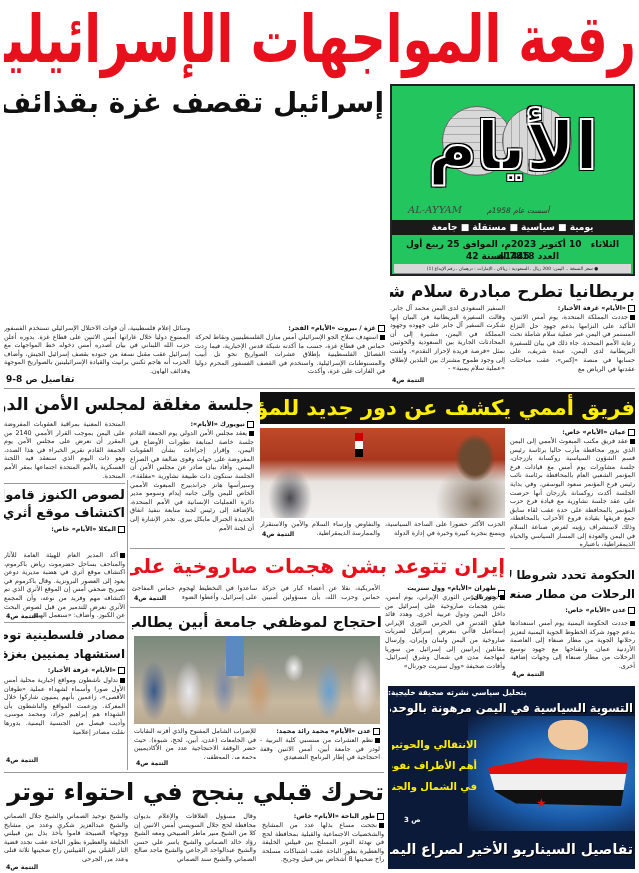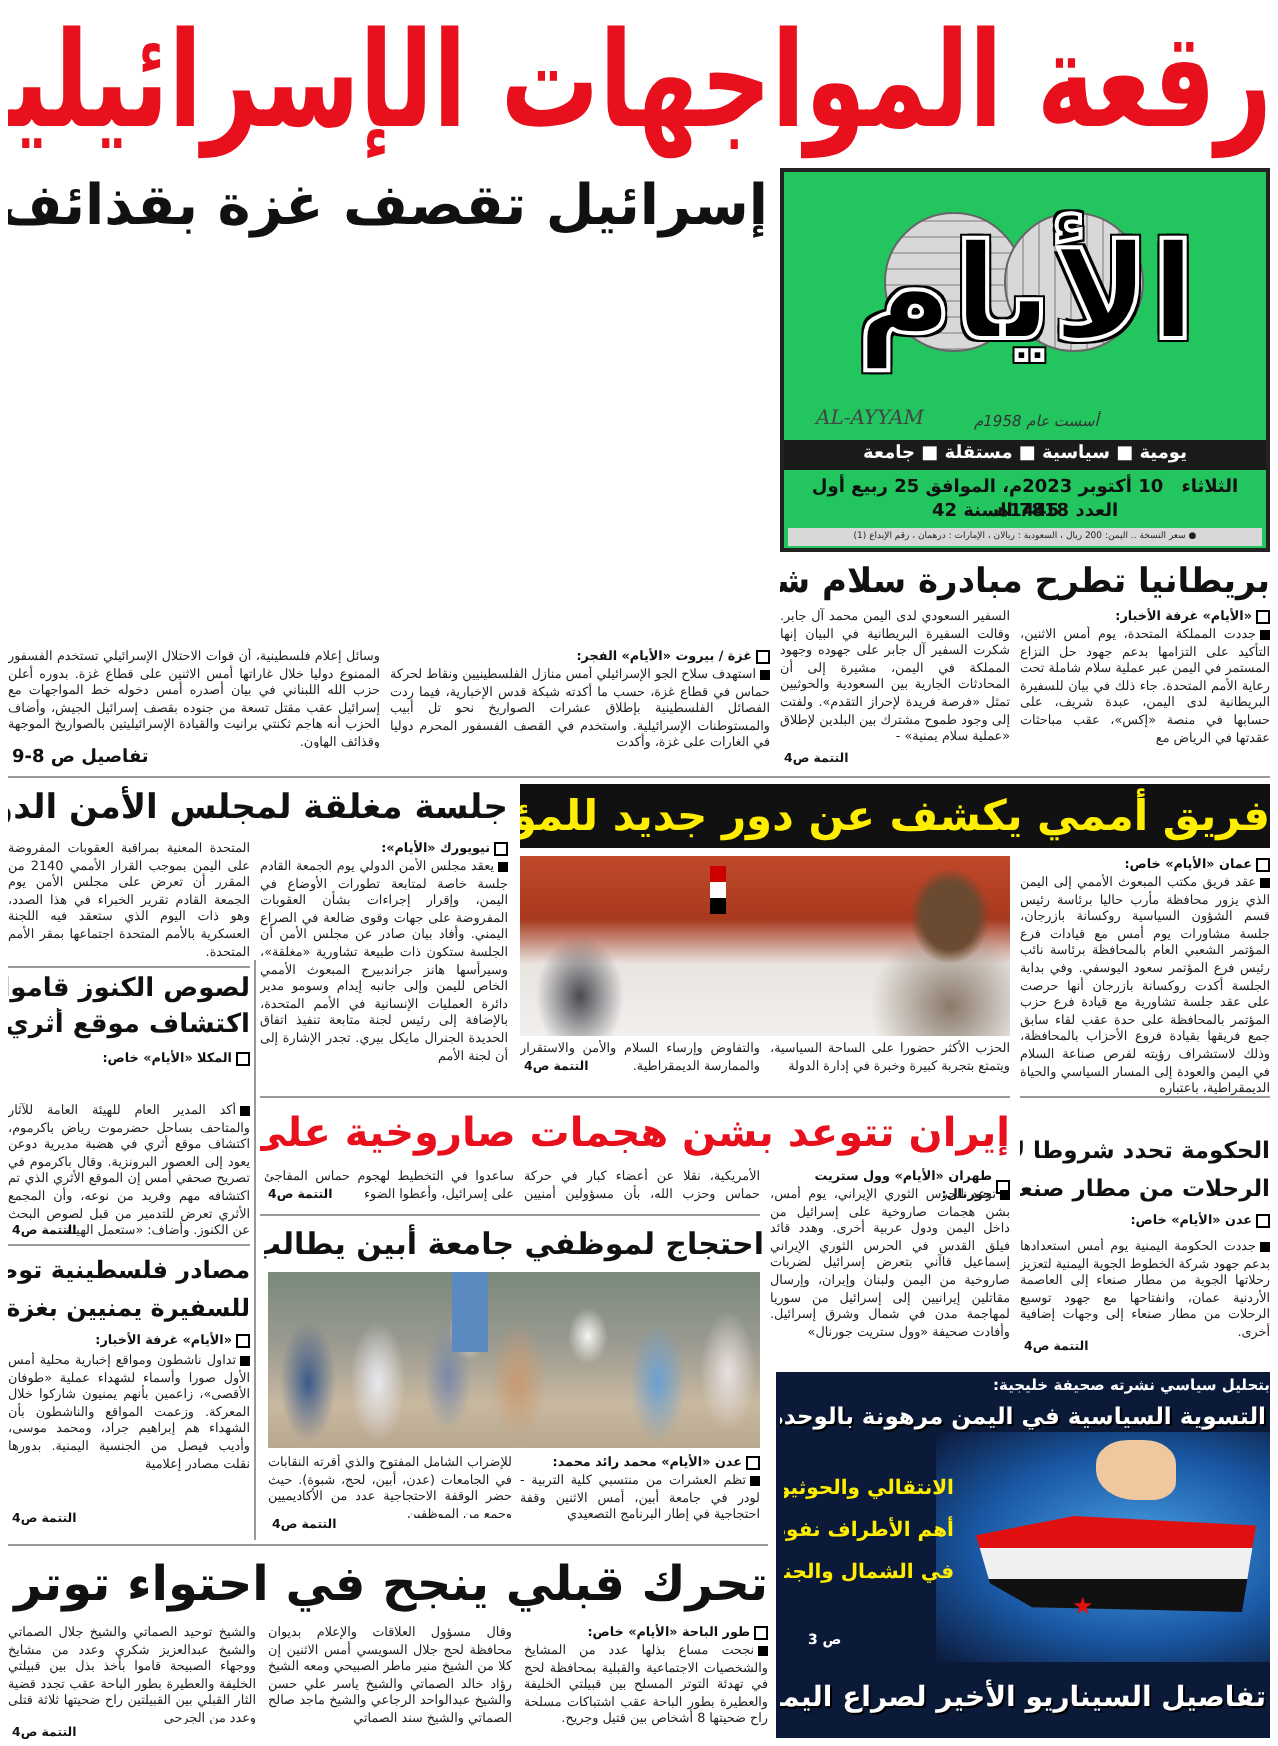--- a/index.html
+++ b/index.html
@@ -115,21 +115,21 @@
   <span class="box"></span>
     <span>المكلا «الأيام» خاص:</span>
 </div>
 <div class="col body-text" style="top:535px; left:4px; width:121px; height:82px;margin-top:16px;">
   <span class="sq"></span><span>أكد المدير العام للهيئة العامة للآثار والمتاحف بساحل حضرموت رياض باكرموم، اكتشاف موقع أثري في هضبة مديرية دوعن يعود إلى العصور البرونزية. وقال باكرموم في تصريح صحفي أمس إن الموقع الأثري الذي تم اكتشافه مهم وفريد من نوعه، وأن المجمع الأثري تعرض للتدمير من قبل لصوص البحث عن الكنوز. وأضاف: «ستعمل الهيئة</span>
 </div>
 <div class="col cont" style="top:612px; left:6px;">التتمة ص4</div>
 
 <div class="abs rule-h" style="top:622px; left:4px; width:121px;"></div>
 <div class="abs headline" style="top:626px; left:4px; width:121px; height:18px; font-size:12px; line-height:18px;">مصادر فلسطينية توضح حقيقة</div>
-<div class="abs headline" style="top:645px; left:4px; width:121px; height:18px; font-size:12px; line-height:18px;">للسفيرة يمنيين بغزة</div>
+<div class="abs headline" style="top:645px; left:4px; width:121px; height:18px; font-size:12px; line-height:18px;">استشهاد يمنيين بغزة</div>
 <div class="col byline" style="top:666px; left:4px; width:121px;">
   <span class="box"></span>
     <span>«الأيام» غرفة الأخبار:</span>
 </div>
 <div class="col body-text" style="top:676px; left:4px; width:121px; height:82px;">
   <span class="sq"></span><span>تداول ناشطون ومواقع إخبارية محلية أمس الأول صورا وأسماء لشهداء عملية «طوفان الأقصى»، زاعمين بأنهم يمنيون شاركوا خلال المعركة. وزعمت المواقع والناشطون بأن الشهداء هم إبراهيم جراد، ومحمد موسى، وأديب فيصل من الجنسية اليمنية. بدورها نقلت مصادر إعلامية</span>
 </div>
 <div class="col cont" style="top:756px; left:6px;">التتمة ص4</div>
 
 <div class="abs rule-h" style="top:548px; left:130px; width:375px;"></div>
@@ -176,21 +176,21 @@
   <span class="box"></span>
     <span>عدن «الأيام» محمد رائد محمد:</span>
 </div>
 <div class="col body-text" style="top:736px; left:260px; width:120px; height:30px;">
   <span class="sq"></span><span>تظم العشرات من منتسبي كلية التربية - لودر في جامعة أبين، أمس الاثنين وقفة احتجاجية في إطار البرنامج التصعيدي</span>
 </div>
 <div class="col body-text" style="top:727px; left:134px; width:122px; height:32px;">للإضراب الشامل المفتوح والذي أقرته النقابات في الجامعات (عدن، أبين، لحج، شبوة). حيث حضر الوقفة الاحتجاجية عدد من الأكاديميين وجمع من الموظفين</div>
 <div class="col cont" style="top:759px; left:136px;">التتمة ص4</div>
 
 <div class="abs" style="top:686px; left:388px; width:247px; height:183px; background:#0c1a3a; overflow:hidden;">
-  <div class="abs" style="top:2px; left:0; width:247px; text-align:right; color:#fff; font-size:7.5px; font-weight:bold;">بتحليل سياسي نشرته صحيفة خليجية:</div>
+  <div class="abs" style="top:2px; left:0; width:247px; text-align:left; color:#fff; font-size:7.5px; font-weight:bold;">بتحليل سياسي نشرته صحيفة خليجية:</div>
   <div class="abs" style="top:30px; left:80px; width:167px; height:115px; background:radial-gradient(ellipse at 60% 50%, #4aa0e0 0%, #1a5aa8 55%, #0c1a3a 100%);"></div>
   <div class="abs" style="top:72px; left:100px; width:140px; height:48px; background:linear-gradient(180deg, #e01010 0 33%, #f0f0f0 33% 66%, #111 66% 100%); clip-path: polygon(0 20%, 35% 0, 100% 10%, 95% 100%, 20% 95%, 5% 70%);"></div>
   <div class="abs" style="top:34px; left:160px; width:40px; height:30px; background:#f0c8a0; border-radius:40% 40% 30% 50%;"></div>
   <div class="abs" style="top:110px; left:148px; color:#e01010; font-size:12px;">★</div>
   <div class="abs headline" style="top:12px; left:2px; width:243px; height:20px; color:#fff; font-size:11.5px; line-height:20px; text-shadow:1px 1px 0 #000;">التسوية السياسية في اليمن مرهونة بالوحدة أو الانفصال</div>
   <div class="abs" style="top:48px; left:4px; width:85px; text-align:center;">
     <div class="headline" style="color:#ffee00; font-size:10px; line-height:21px;">الانتقالي والحوثيون</div>
     <div class="headline" style="color:#ffee00; font-size:10px; line-height:21px;">أهم الأطراف نفوذاً</div>
     <div class="headline" style="color:#ffee00; font-size:10px; line-height:21px;">في الشمال والجنوب</div>
   </div>

